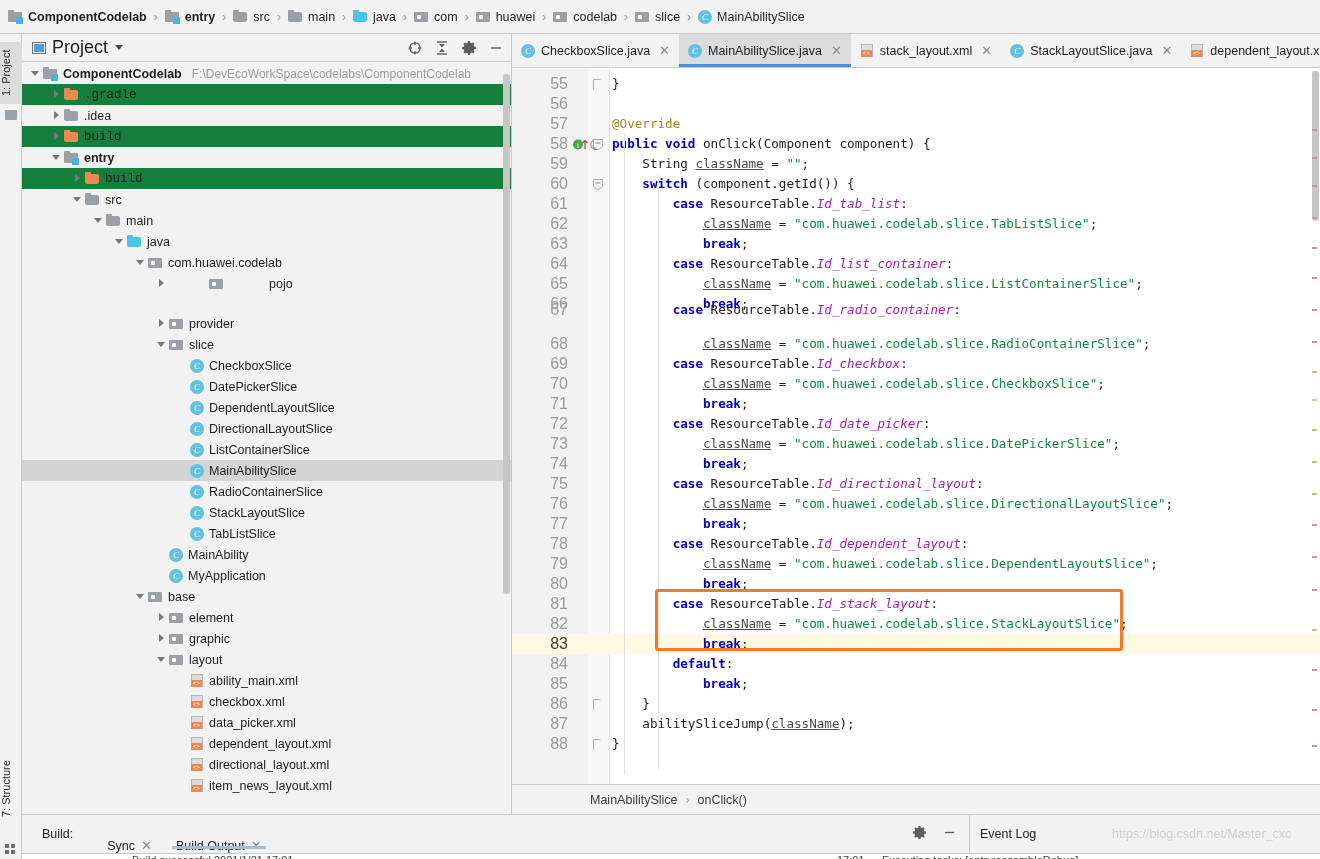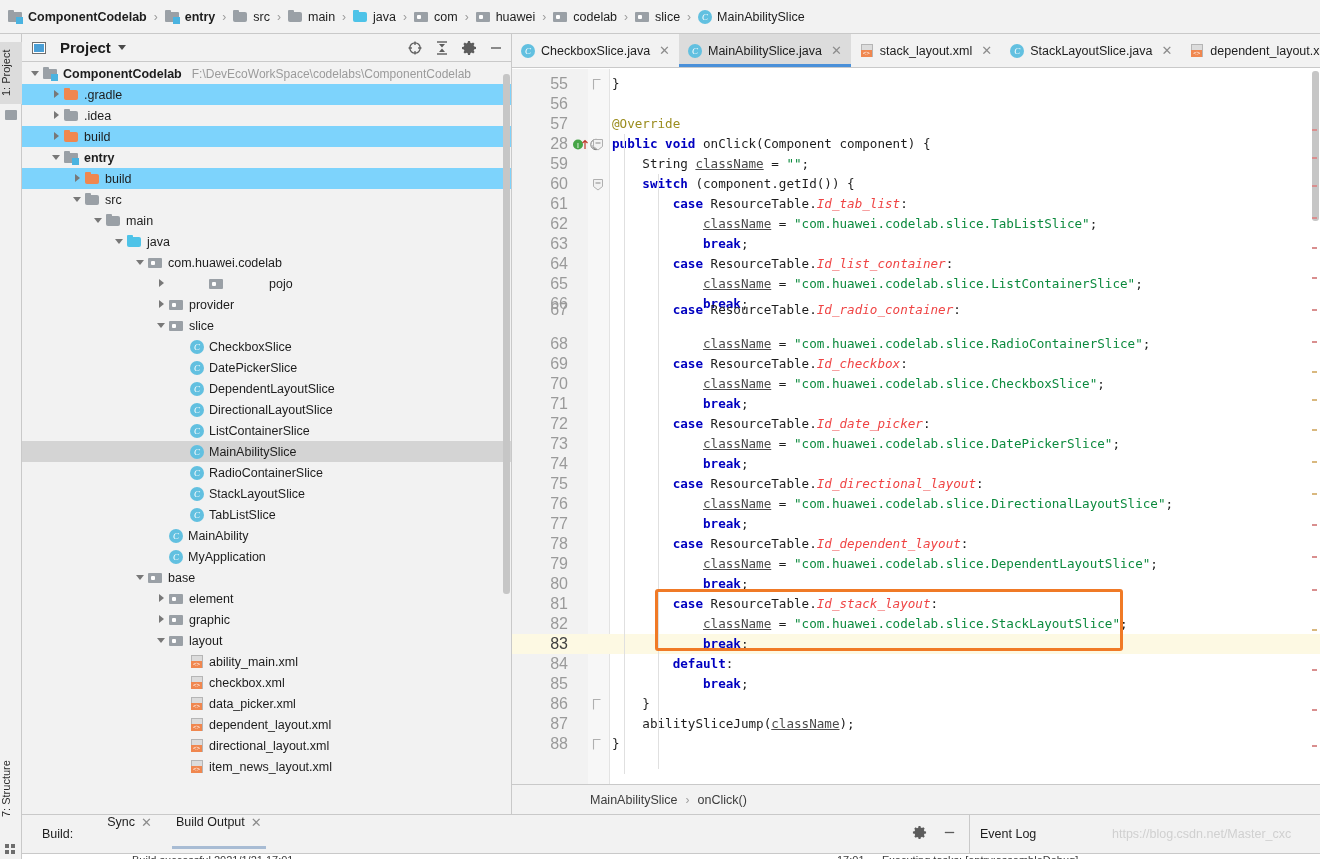--- a/index.html
+++ b/index.html
@@ -68,30 +68,30 @@
   .strip-ico.s1 { top: 76px; }
   .grid-ico { position: absolute; left: 5px; bottom: 4px; width: 11px; height: 11px; }
   .grid-ico i { position: absolute; width: 4px; height: 4px; background: #6e6e6e; }
   .grid-ico i:nth-child(1){left:0;top:0} .grid-ico i:nth-child(2){left:6px;top:0}
   .grid-ico i:nth-child(3){left:0;top:6px} .grid-ico i:nth-child(4){left:6px;top:6px}
 
   
   .projpanel { position: absolute; left: 22px; top: 34px; width: 490px; height: 780px; background: #f2f2f2; }
   .proj-header { height: 28px; display: flex; align-items: center; padding: 0 8px 0 10px;
     border-bottom: 1px solid #c9c9c9; background: #f2f2f2; }
-  .proj-header .title { font-size: 15px; margin-left: 14px; font-weight: bold; }
+  .proj-header .title { font-size: 18px; margin-left: 6px; }
   .proj-win-ico { width: 14px; height: 12px; border: 1px solid #6f6f6f; background: #fff; position: relative; }
   .proj-win-ico:before { content:""; position:absolute; left:1px; top:1px; width:10px; height:8px; background:#4a9fd6; }
   .caret-dn { width:0;height:0;border-left:4px solid transparent;border-right:4px solid transparent;border-top:5px solid #4a4a4a; margin-left:7px; }
   .hdr-btns { margin-left: auto; display: flex; align-items: center; gap: 11px; }
   .hbtn { width: 16px; height: 16px; position: relative; cursor: default; }
 
   .tree { position: absolute; left: 0; top: 29px; width: 490px; height: 751px; overflow: hidden; background: #f2f2f2; }
   .row { height: 21px; display: flex; align-items: center; white-space: nowrap; font-size: 12.5px; }
-  .row.yel { background: #7dd3fc; }
+  .row.yel { background: #15803d; font-family: Liberation Mono, monospace; }
   .row.sel { background: #d4d4d4; }
   .row .arrow { width: 11px; height: 11px; flex: none; position: relative; margin-right: 2px; }
   .row .arrow.closed:before { content:""; position:absolute; left:3px; top:1px;
     border-left:5px solid #787878; border-top:4px solid transparent; border-bottom:4px solid transparent; }
   .row .arrow.open:before { content:""; position:absolute; left:1px; top:3px;
     border-top:5px solid #787878; border-left:4px solid transparent; border-right:4px solid transparent; }
   .row .nm { margin-left: 5px; }
   .row .path { margin-left: 10px; color: #9b9b9b; font-size: 12px; }
 
   .proj-scroll { position:absolute; right:2px; top:40px; width:7px; height:520px; background:#c6c6c6; border-radius:3px;}
@@ -113,40 +113,40 @@
   .ln { position: absolute; left: 0; width: 808px; height: 20px; line-height: 20px; }
   .ln .num { position: absolute; left: 0; width: 56px; text-align: right; color: #9a9a9a; font-size: 16px;
     font-family: "Liberation Sans", sans-serif; }
   .ln .txt { position: absolute; left: 100px; white-space: pre; }
   .ln.hl { background: #fdf9e3; }
   .ln.hl .num { color: #404040; }
 
   .kw { color: #0000c0; font-weight: bold; }
   .str { color: #0c8a3e; }
   .ann { color: #9b8d1e; }
-  .fld { color: #ef4444; font-style: italic; }
+  .fld { color: #a21caf; font-style: italic; }
   .fldu { color: #4a4a4a; text-decoration: underline; }
   .pl { color: #1d1d1d; }
 
   .highlight-box { position: absolute; left: 143px; top: 520px; width: 468px; height: 62px;
     border: 3px solid #f07a26; border-radius: 3px; pointer-events: none; }
 
   .edit-scroll { position:absolute; right:1px; top:2px; width:7px; height:150px; background:#c6c6c6; border-radius:3px; }
   .marker { position:absolute; right:3px; width:5px; height:2px; }
 
   .bread-bottom { position: absolute; left: 0; bottom: 0; width: 808px; height: 30px;
     background: #f2f2f2; border-top: 1px solid #c9c9c9; display: flex; align-items: center; padding-left: 78px; gap: 8px; }
   .bread-bottom .bc { font-size: 12.5px; color: #3c3c3c; }
   .bread-bottom .bsep { color: #a0a0a0; }
 
   
   .bottom { position: absolute; left: 22px; top: 814px; width: 1298px; height: 45px; background: #f2f2f2; border-top: 1px solid #c9c9c9; }
   .bot-left { position: absolute; left: 0; top: 0; width: 925px; height: 38px; display: flex; align-items: center; padding-left: 20px; gap: 0; }
   .bot-label { font-size: 12.5px; margin-right: 22px; }
-  .bot-tab { display: flex; align-items: flex-start; gap: 6px; padding: 0 12px; height: 38px; font-size: 12.5px; position: relative; }
+  .bot-tab { display: flex; align-items: flex-end; gap: 6px; padding: 0 12px; height: 38px; font-size: 12.5px; position: relative; }
   .bot-tab.active:after { content:""; position: absolute; left: 8px; right: 8px; bottom: 4px; height: 3px; background: #a8bcd4; }
   .bot-tab .x { color: #8c8c8c; font-size: 13px; }
   .bot-right-btns { position: absolute; left: 890px; top: 10px; display: flex; gap: 14px; }
   .bot-div { position: absolute; left: 947px; top: 0; width: 1px; height: 38px; background: #c9c9c9; }
   .eventlog { position: absolute; left: 958px; top: 0; height: 38px; display: flex; align-items: center; font-size: 12.5px; }
   .watermark { position: absolute; left: 1090px; top: 12px; font-size: 12.5px; color: #d0d0d0; }
   .bot-bottomline { position: absolute; left: 0; top: 38px; width: 1298px; height: 7px; border-top: 1px solid #c9c9c9; background:#fff; overflow:hidden; }
   .blcell { position:absolute; top:0; height:7px; font-size:11px; color:#3c3c3c; white-space:nowrap; overflow:hidden;}
 
   svg { display: block; }
@@ -356,21 +356,21 @@
           <span class="nm">com.huawei.codelab</span>
         </div>
         <div class="row" style="padding-left: 134px; gap: 40px;">
           <span class="arrow closed"></span>
           <span class="ico ico-pkg">
             <span class="b"></span>
             <span class="dot"></span>
           </span>
           <span class="nm">pojo</span>
         </div>
-        <div class="row" style="padding-left: 134px;">
+        <div class="row" style="padding-left: 134px; margin-top: 19px;">
           <span class="arrow closed"></span>
           <span class="ico ico-pkg">
             <span class="b"></span>
             <span class="dot"></span>
           </span>
           <span class="nm">provider</span>
         </div>
         <div class="row" style="padding-left: 134px;">
           <span class="arrow open"></span>
           <span class="ico ico-pkg">
@@ -567,21 +567,21 @@
           </div>
           <div class="ln" style="top: 25px;">
             <span class="num">56</span>
             <span class="txt"></span>
           </div>
           <div class="ln" style="top: 45px;">
             <span class="num">57</span>
             <span class="txt"><span class="ann">@Override</span></span>
           </div>
           <div class="ln" style="top: 65px;">
-            <span class="num">28</span>
+            <span class="num">58</span>
             <span style="position: absolute; left: 60px; top: 4px;">
               <svg width="34" height="13" viewBox="0 0 34 13">
                 <circle cx="6" cy="6.5" r="5" fill="#46a546"></circle>
                 <text x="6" y="10" font-size="7" fill="#fff" text-anchor="middle" font-family="Liberation Sans">I</text>
                 <path d="M13 11 L13 3 M10.5 5 L13 2.5 L15.5 5" stroke="#c0392b" stroke-width="1.2" fill="none"></path>
                 <circle cx="24" cy="6.5" r="5.2" fill="none" stroke="#7a7a7a" stroke-width="1"></circle>
                 <text x="24" y="10" font-size="8" fill="#5c5c5c" text-anchor="middle" font-family="Liberation Sans">@</text>
               </svg>
             </span>
             <span style="position: absolute; left: 80px; top: 4px;">

